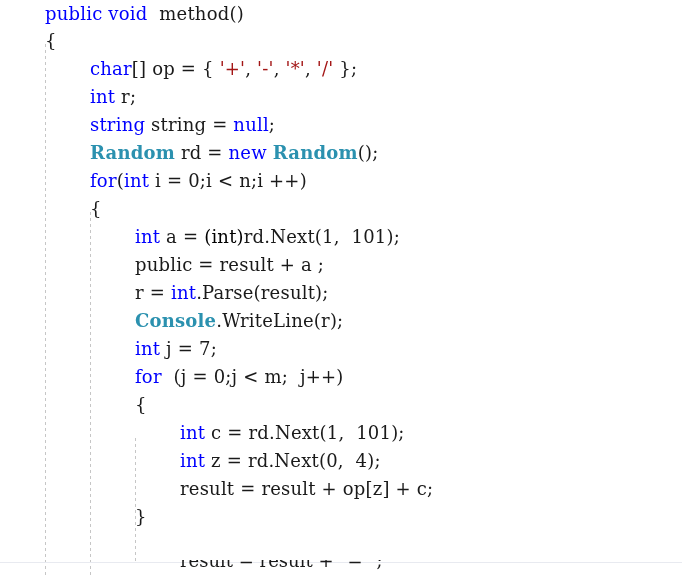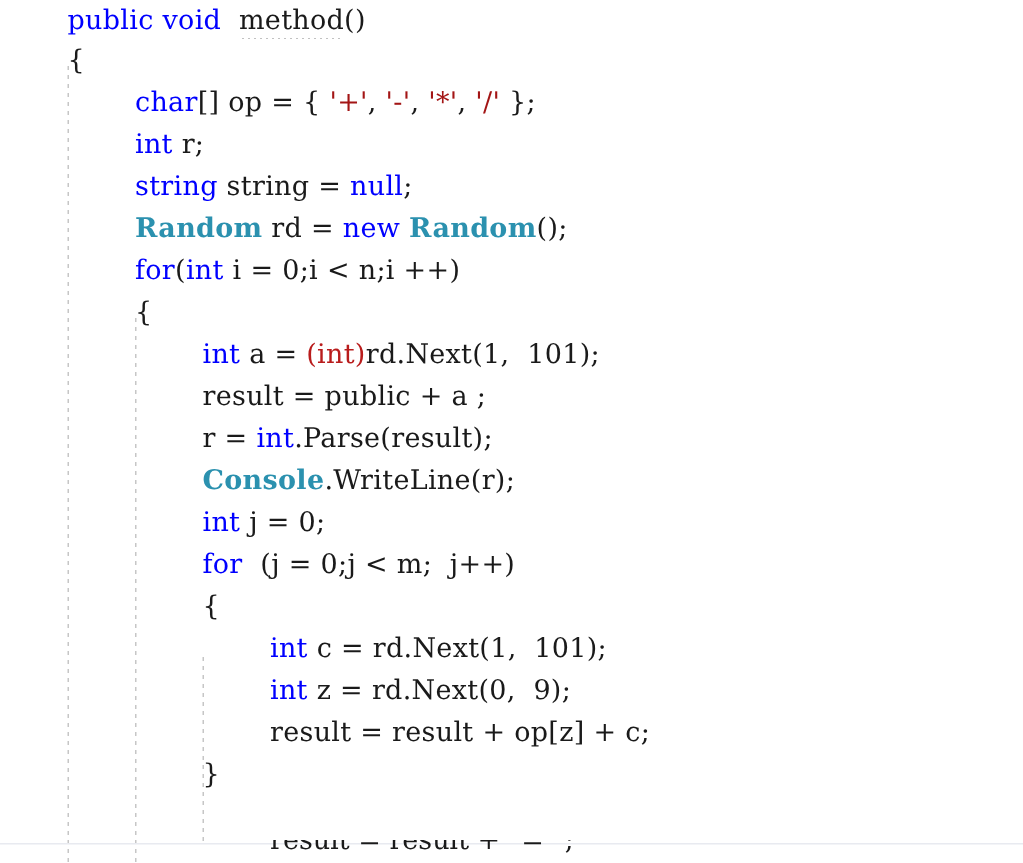--- a/index.html
+++ b/index.html
@@ -42,21 +42,21 @@
     color: #000000;
     letter-spacing: 0.2px;
   }
 
   
   .code-line.l0 { height: 27px; line-height: 27px; }
 
   
   .tok-kw       { color: #0000ff; }
   .tok-type     { color: #2b91af; font-weight: bold; }
-  .tok-cast     { color: #b91c1c; }
+  .tok-cast     { color: #000000; }
   .tok-char     { color: #a31515; }
   .tok-plain    { color: #1a1a1a; }
   .tok-punct    { color: #1a1a1a; }
   .tok-brace    { color: #1a1a1a; }
 
   
   .squiggle {
     position: relative;
     display: inline-block;
   }
@@ -131,28 +131,28 @@
   <div class="code-surface" id="code-surface">
       <div class="code-line l0"><span style="display: inline-block; width: 45px;"></span><span class="tok-kw">public</span><span class="tok-plain"> </span><span class="tok-kw">void</span><span class="tok-plain">  </span><span class="tok-plain squiggle">method</span><span class="tok-punct">()</span></div>
       <div class="code-line"><span style="display: inline-block; width: 45px;"></span><span class="tok-brace">{</span></div>
       <div class="code-line"><span style="display: inline-block; width: 90px;"></span><span class="tok-kw">char</span><span class="tok-plain">[] op = { </span><span class="tok-char">'+'</span><span class="tok-plain">, </span><span class="tok-char">'-'</span><span class="tok-plain">, </span><span class="tok-char">'*'</span><span class="tok-plain">, </span><span class="tok-char">'/'</span><span class="tok-plain"> };</span></div>
       <div class="code-line"><span style="display: inline-block; width: 90px;"></span><span class="tok-kw">int</span><span class="tok-plain"> r;</span></div>
       <div class="code-line"><span style="display: inline-block; width: 90px;"></span><span class="tok-kw">string</span><span class="tok-plain"> string = </span><span class="tok-kw">null</span><span class="tok-plain">;</span></div>
       <div class="code-line"><span style="display: inline-block; width: 90px;"></span><span class="tok-type">Random</span><span class="tok-plain"> rd = </span><span class="tok-kw">new</span><span class="tok-plain"> </span><span class="tok-type">Random</span><span class="tok-plain">();</span></div>
       <div class="code-line"><span style="display: inline-block; width: 90px;"></span><span class="tok-kw">for</span><span class="tok-plain">(</span><span class="tok-kw">int</span><span class="tok-plain"> i = 0;i &lt; n;i ++)</span></div>
       <div class="code-line"><span style="display: inline-block; width: 90px;"></span><span class="tok-brace">{</span></div>
       <div class="code-line"><span style="display: inline-block; width: 135px;"></span><span class="tok-kw">int</span><span class="tok-plain"> a = </span><span class="tok-cast">(int)</span><span class="tok-plain">rd.Next(1,  101);</span></div>
-      <div class="code-line"><span style="display: inline-block; width: 135px;"></span><span class="tok-plain">result = public + a ;</span></div>
+      <div class="code-line"><span style="display: inline-block; width: 135px;"></span><span class="tok-plain">public = result + a ;</span></div>
       <div class="code-line"><span style="display: inline-block; width: 135px;"></span><span class="tok-plain">r = </span><span class="tok-kw">int</span><span class="tok-plain">.Parse(result);</span></div>
       <div class="code-line"><span style="display: inline-block; width: 135px;"></span><span class="tok-type">Console</span><span class="tok-plain">.WriteLine(r);</span></div>
-      <div class="code-line"><span style="display: inline-block; width: 135px;"></span><span class="tok-kw">int</span><span class="tok-plain"> j = 0;</span></div>
+      <div class="code-line"><span style="display: inline-block; width: 135px;"></span><span class="tok-kw">int</span><span class="tok-plain"> j = 7;</span></div>
       <div class="code-line"><span style="display: inline-block; width: 135px;"></span><span class="tok-kw">for</span><span class="tok-plain">  (j = 0;j &lt; m;  j++)</span></div>
       <div class="code-line"><span style="display: inline-block; width: 135px;"></span><span class="tok-brace">{</span></div>
       <div class="code-line"><span style="display: inline-block; width: 180px;"></span><span class="tok-kw">int</span><span class="tok-plain"> c = rd.Next(1,  101);</span></div>
-      <div class="code-line"><span style="display: inline-block; width: 180px;"></span><span class="tok-kw">int</span><span class="tok-plain"> z = rd.Next(0,  9);</span></div>
+      <div class="code-line"><span style="display: inline-block; width: 180px;"></span><span class="tok-kw">int</span><span class="tok-plain"> z = rd.Next(0,  4);</span></div>
       <div class="code-line"><span style="display: inline-block; width: 180px;"></span><span class="tok-plain">result = result + op[z] + c;</span></div>
       <div class="code-line"><span style="display: inline-block; width: 135px;"></span><span class="tok-brace">}</span></div>
     </div>
 
   <div class="sep-rule"></div>
 
   <div class="clipped-line">
     <div class="inner" id="clipped-inner"><span style="display: inline-block; width: 180px;"></span><span class="tok-plain">result = result + "=" ;</span></div>
   </div>
 

